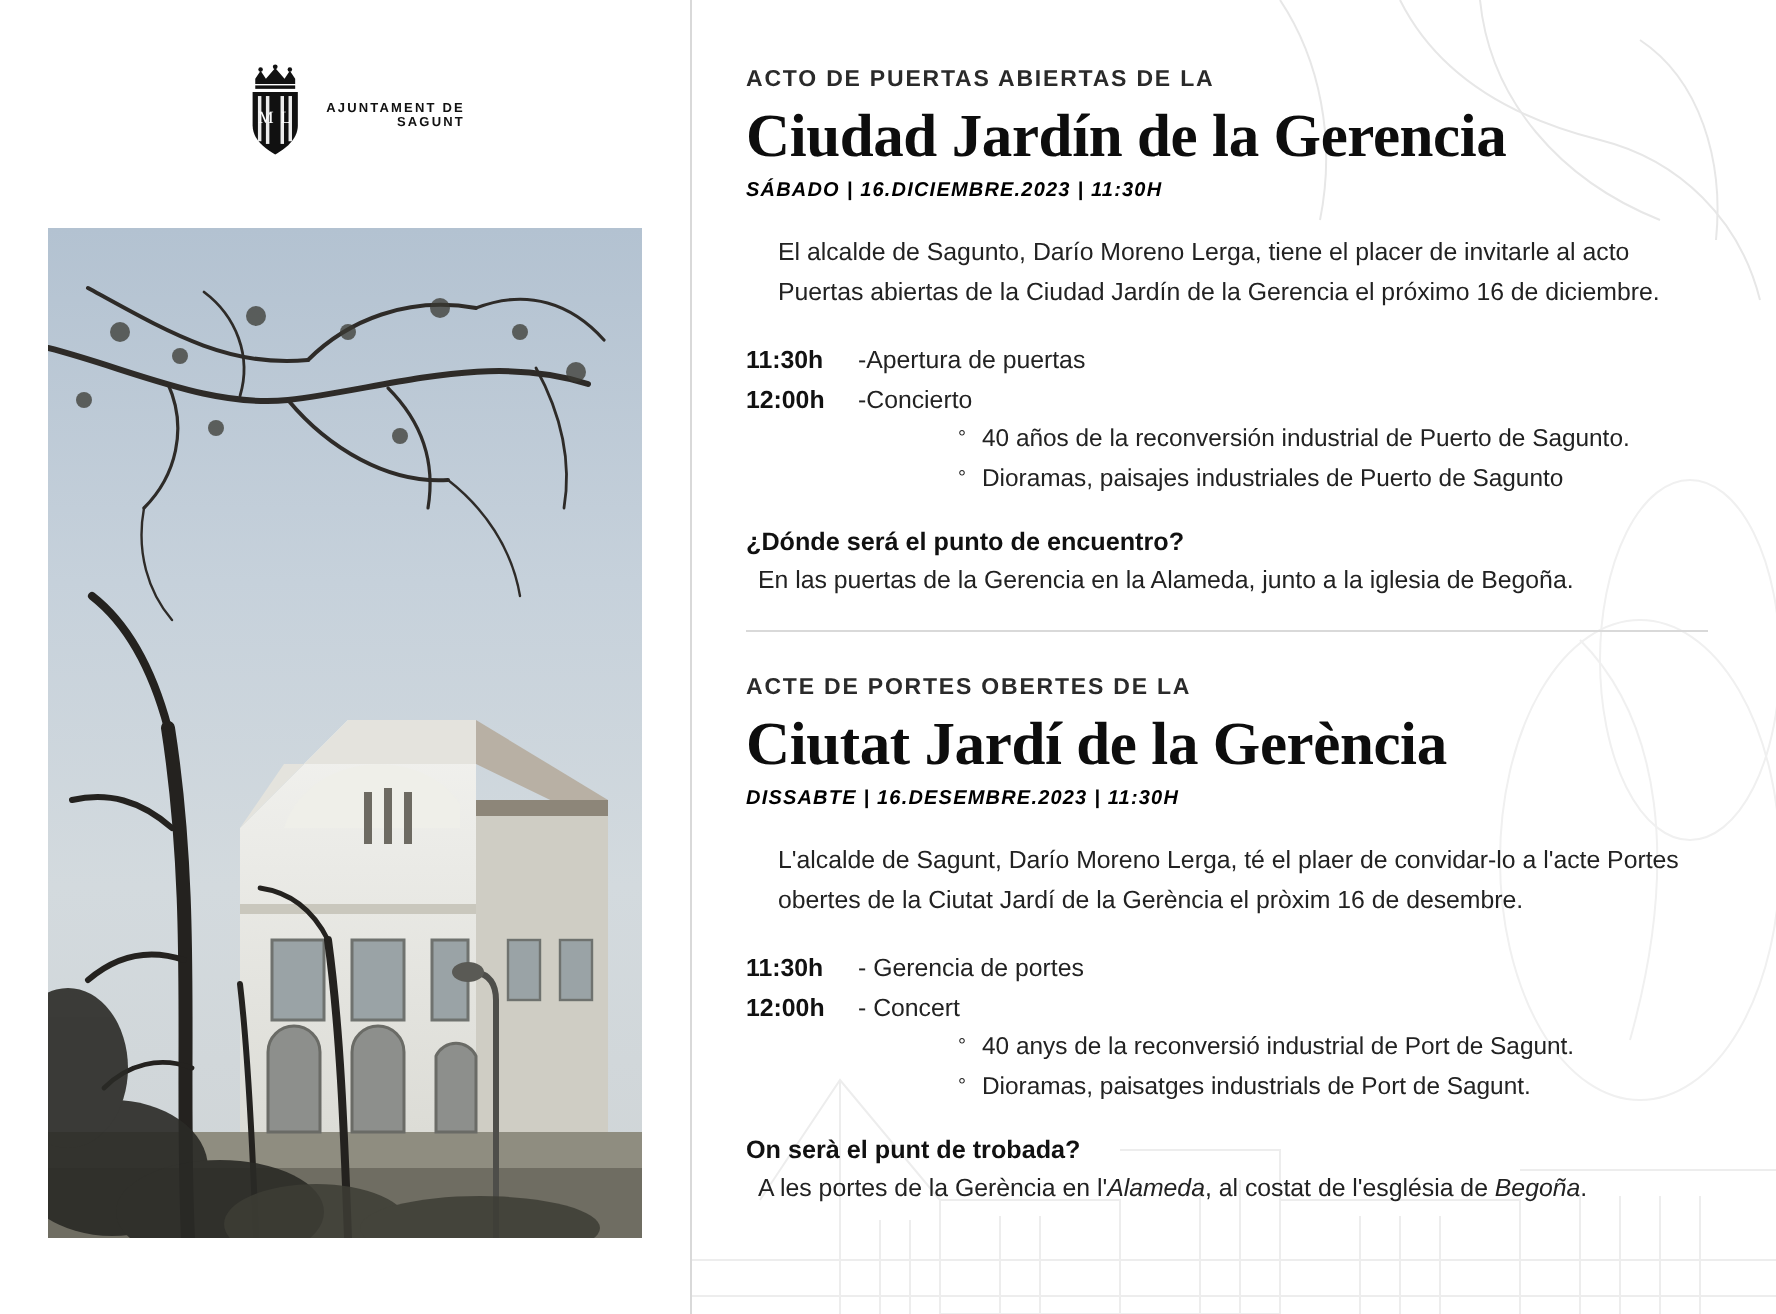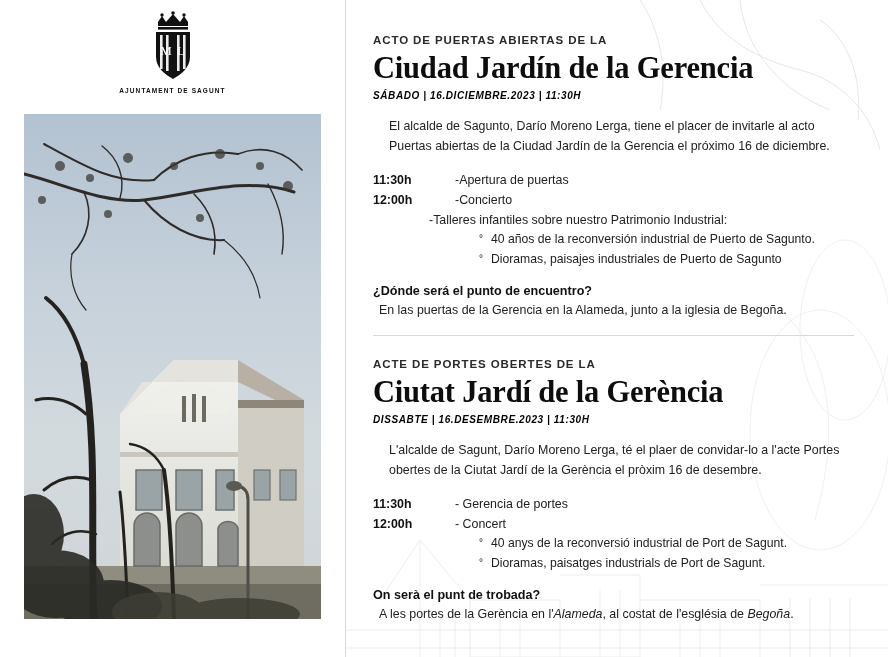--- a/index.html
+++ b/index.html
@@ -42,23 +42,23 @@
     display: flex;
     flex-direction: column;
     align-items: center;
   }
 
   .crest {
     margin-top: 10px;
     width: 120px;
     height: 92px;
     display: flex;
-    flex-direction: column;
     align-items: center;
     justify-content: flex-start;
+    text-align: right;
   }
   .crest-label {
     font-size: 6.5px;
     letter-spacing: 1.1px;
     color: #111;
     margin-top: 3px;
     font-weight: 600;
   }
 
   .photo {
@@ -130,21 +130,20 @@
     margin: 0 0 14px 16px;
     max-width: 470px;
   }
 
   .schedule { margin: 0 0 12px 0; }
   .sched-row {
     display: flex;
     font-size: 12.4px;
     line-height: 1.62;
     color: #222;
-    gap: 26px;
   }
   .sched-time {
     font-weight: 700;
     width: 56px;
     flex: 0 0 56px;
     color: #111;
   }
   .sched-text { flex: 1; }
   .sched-indent { padding-left: 56px; font-size: 12.4px; line-height: 1.62; color: #222; }
   .bullets { padding-left: 106px; }
@@ -353,21 +352,20 @@
 
       <div class="schedule">
         <div class="sched-row">
           <span class="sched-time">11:30h</span>
           <span class="sched-text">-Apertura de puertas</span>
         </div>
         <div class="sched-row">
           <span class="sched-time">12:00h</span>
           <span class="sched-text">-Concierto</span>
         </div>
-        <div class="sched-indent">-Talleres infantiles sobre nuestro Patrimonio Industrial:</div>
         <div class="bullets">
           <div class="bullet">
             <span class="dot">°</span><span>40 años de la reconversión industrial de Puerto de Sagunto.</span>
           </div>
           <div class="bullet">
             <span class="dot">°</span><span>Dioramas, paisajes industriales de Puerto de Sagunto</span>
           </div>
         </div>
       </div>
 

